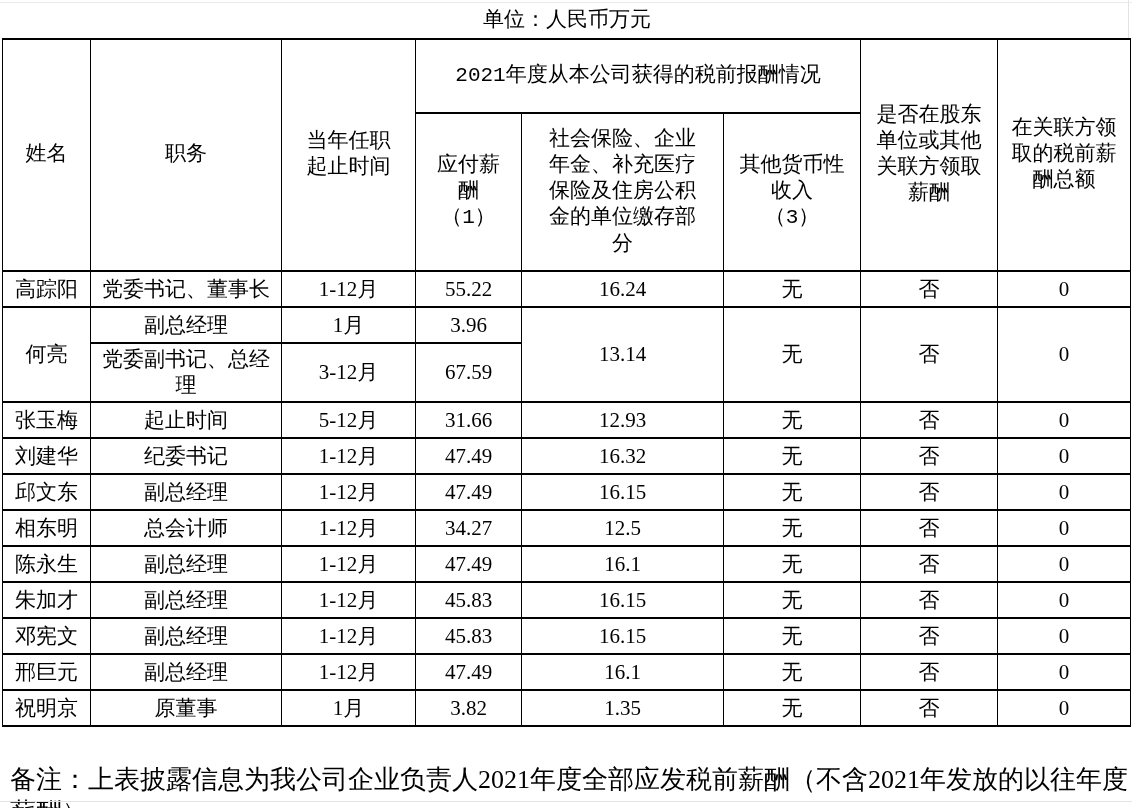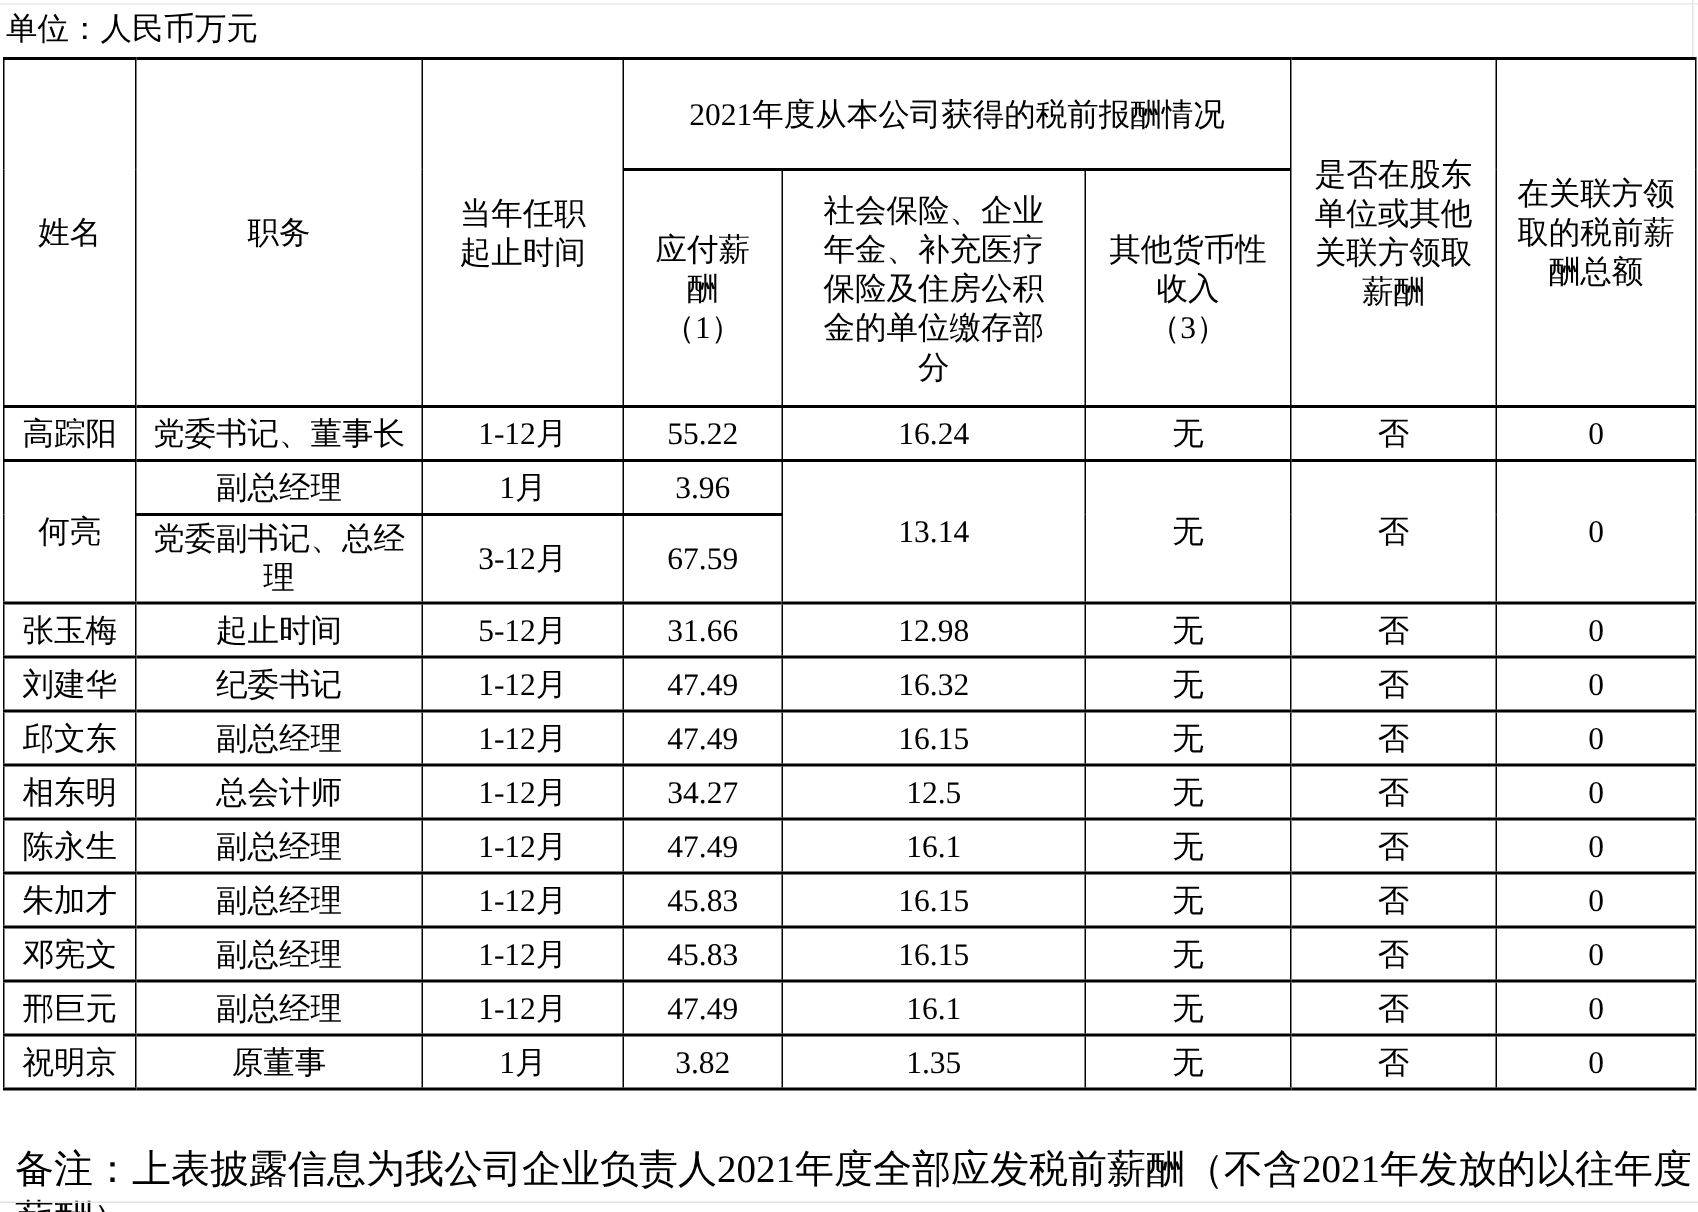--- a/index.html
+++ b/index.html
@@ -3,21 +3,21 @@
 <meta charset="utf-8">
 <style>
   html,body { margin:0; padding:0; }
   body {
     width:1132px; height:808px;
     background:#ffffff; color:#000;
     font-family:"Liberation Serif","DejaVu Serif",serif;
     position:relative; overflow:hidden;
   }
   .unit-label {
-    text-align:left;
+    text-align:center;
     font-size:21px;
     line-height:1.2;
     padding:7px 2px 6px 4px;
   }
   table.comp {
     border-collapse:collapse;
     table-layout:fixed;
     width:1128px;
     margin-left:2px;
   }
@@ -26,21 +26,21 @@
     border-top:2px solid #000;
     border-bottom:2px solid #000;
     text-align:center;
     vertical-align:middle;
     font-weight:normal;
     font-size:21px;
     line-height:1.25;
     padding:2px 4px;
     overflow:hidden;
   }
-  table.comp th { white-space:pre-line; }
+  table.comp th { white-space:pre-line;font-family:Liberation Mono, monospace; }
   thead tr.h1 { height:74px; }
   thead tr.h2 { height:158px; }
   tbody tr { height:36px; }
   .note {
     font-size:26px;
     line-height:1.3;
     margin:36px 0 0 10px;
   }
   .edge-top    { position:absolute; left:0; top:2px;   width:1132px; height:1px; background:#ececec; }
   .edge-bottom { position:absolute; left:0; top:801px; width:1132px; height:1px; background:#e3e3e3; }
@@ -118,21 +118,21 @@
       <tr>
         <td>党委副书记、总经理</td>
         <td>3-12月</td>
         <td>67.59</td>
       </tr>
       <tr>
         <td>张玉梅</td>
         <td>起止时间</td>
         <td>5-12月</td>
         <td>31.66</td>
-        <td>12.98</td>
+        <td>12.93</td>
         <td>无</td>
         <td>否</td>
         <td>0</td>
       </tr>
       <tr>
         <td>刘建华</td>
         <td>纪委书记</td>
         <td>1-12月</td>
         <td>47.49</td>
         <td>16.32</td>

